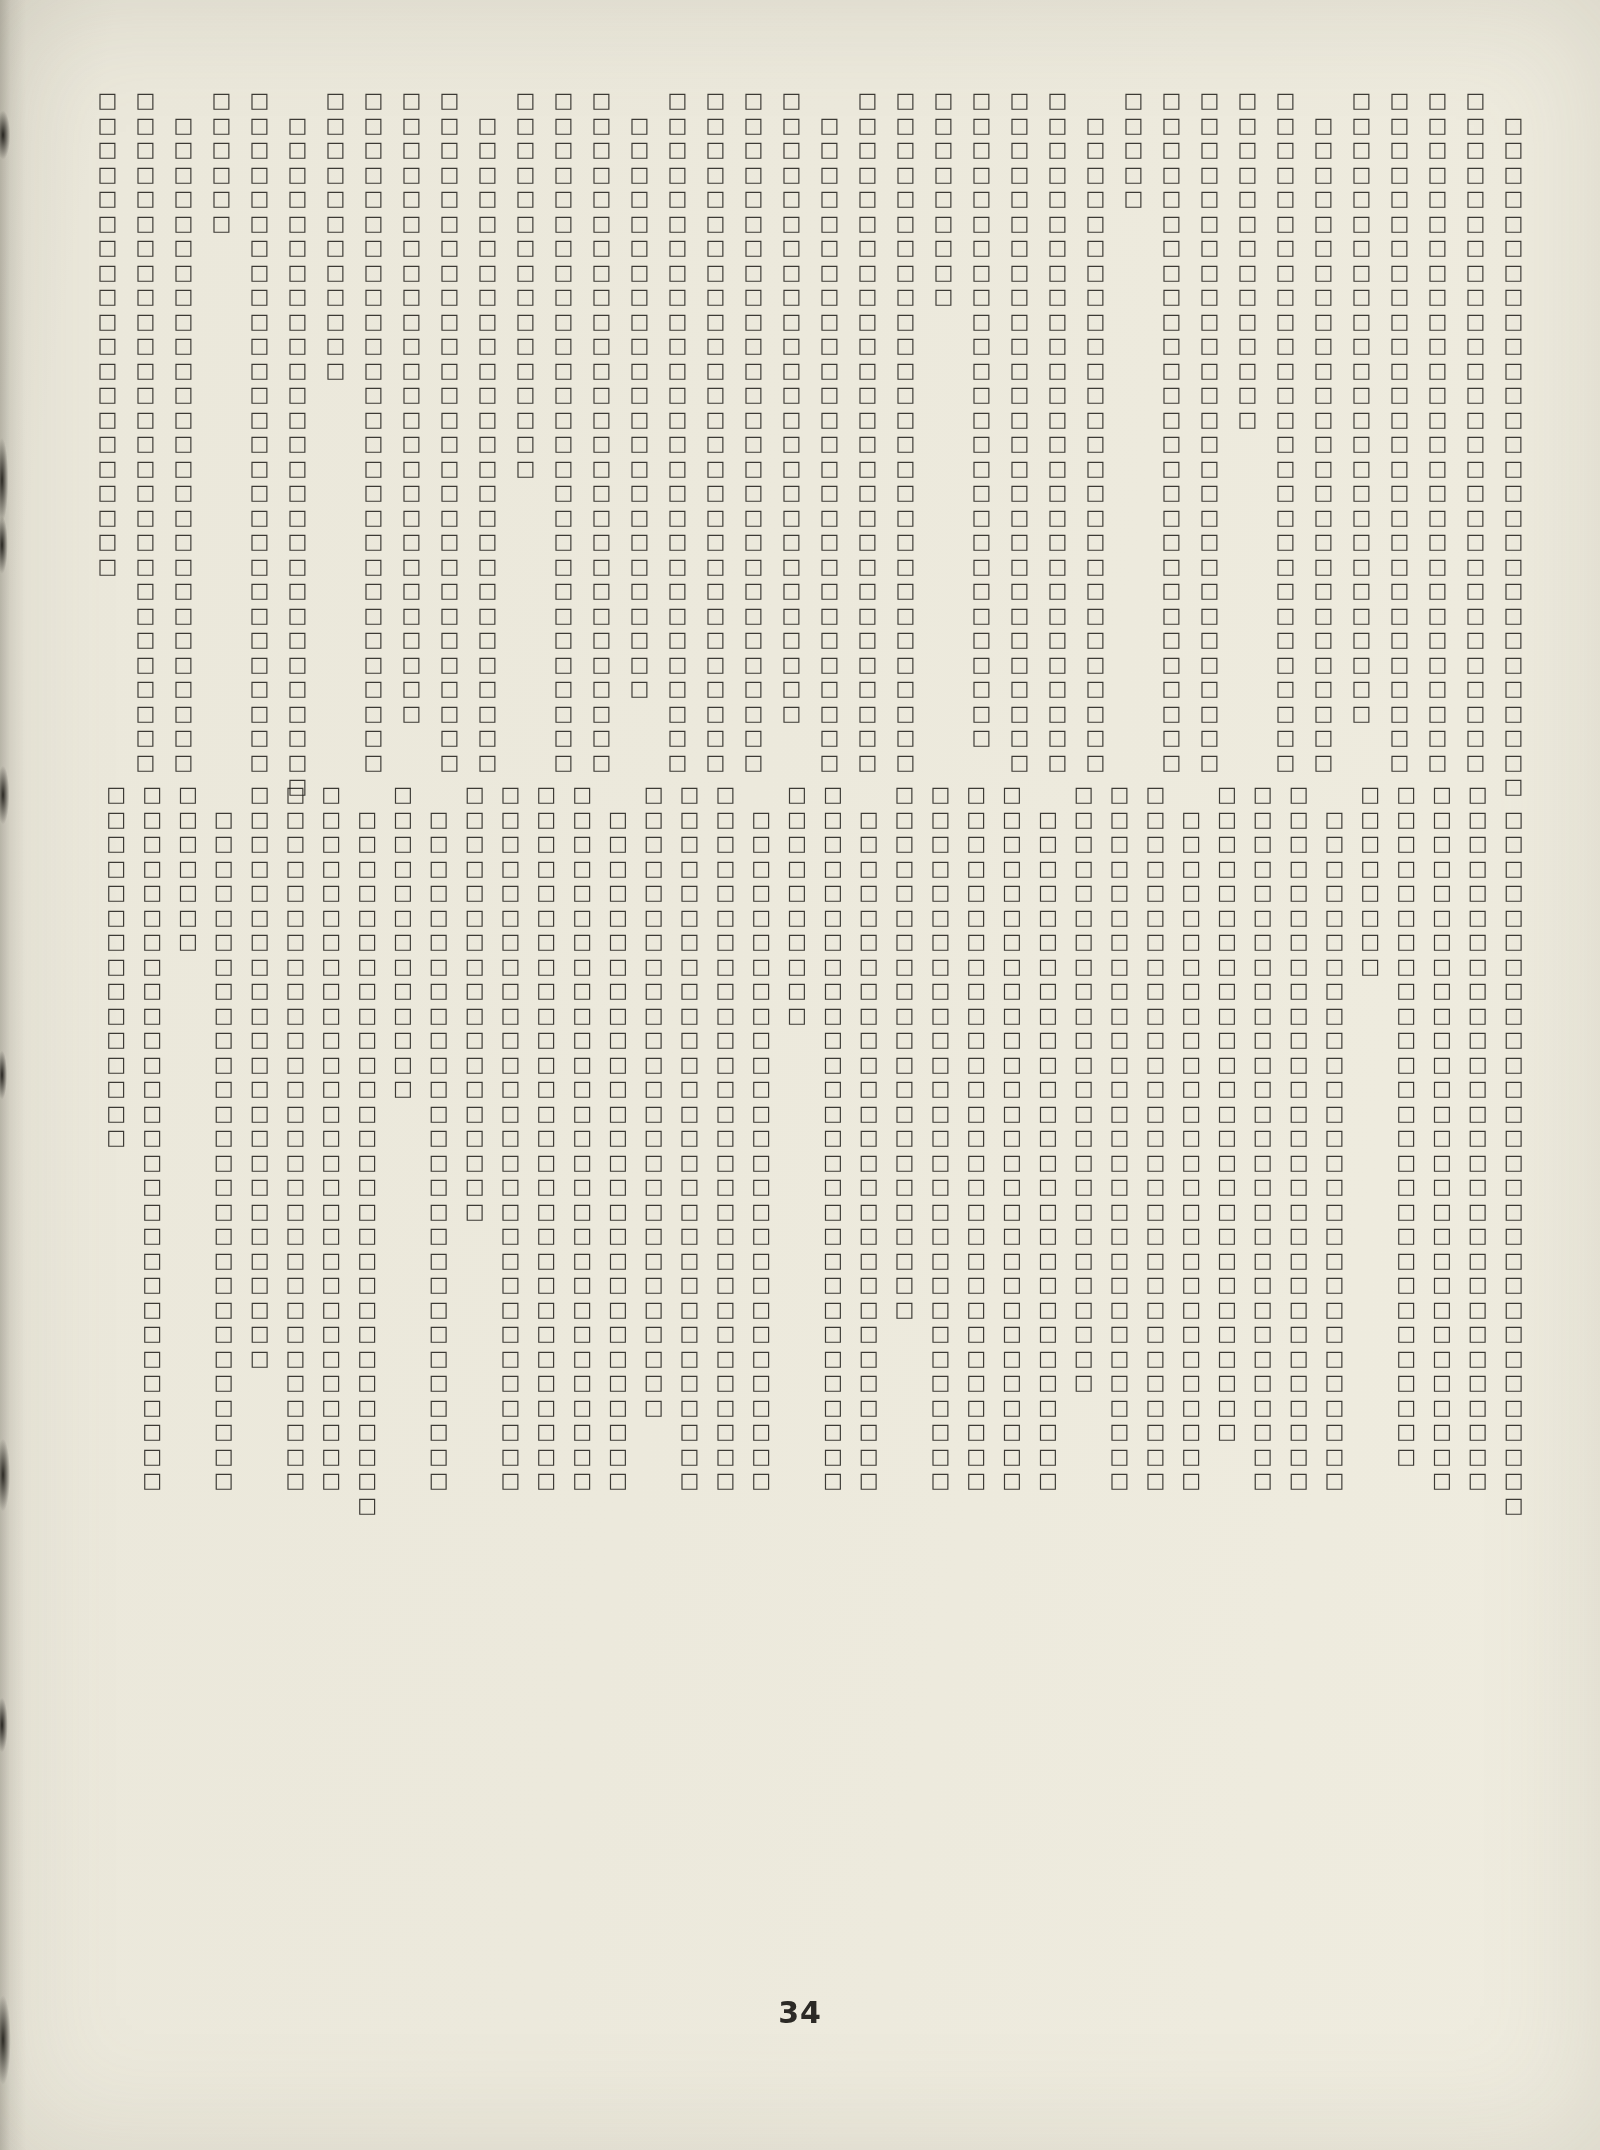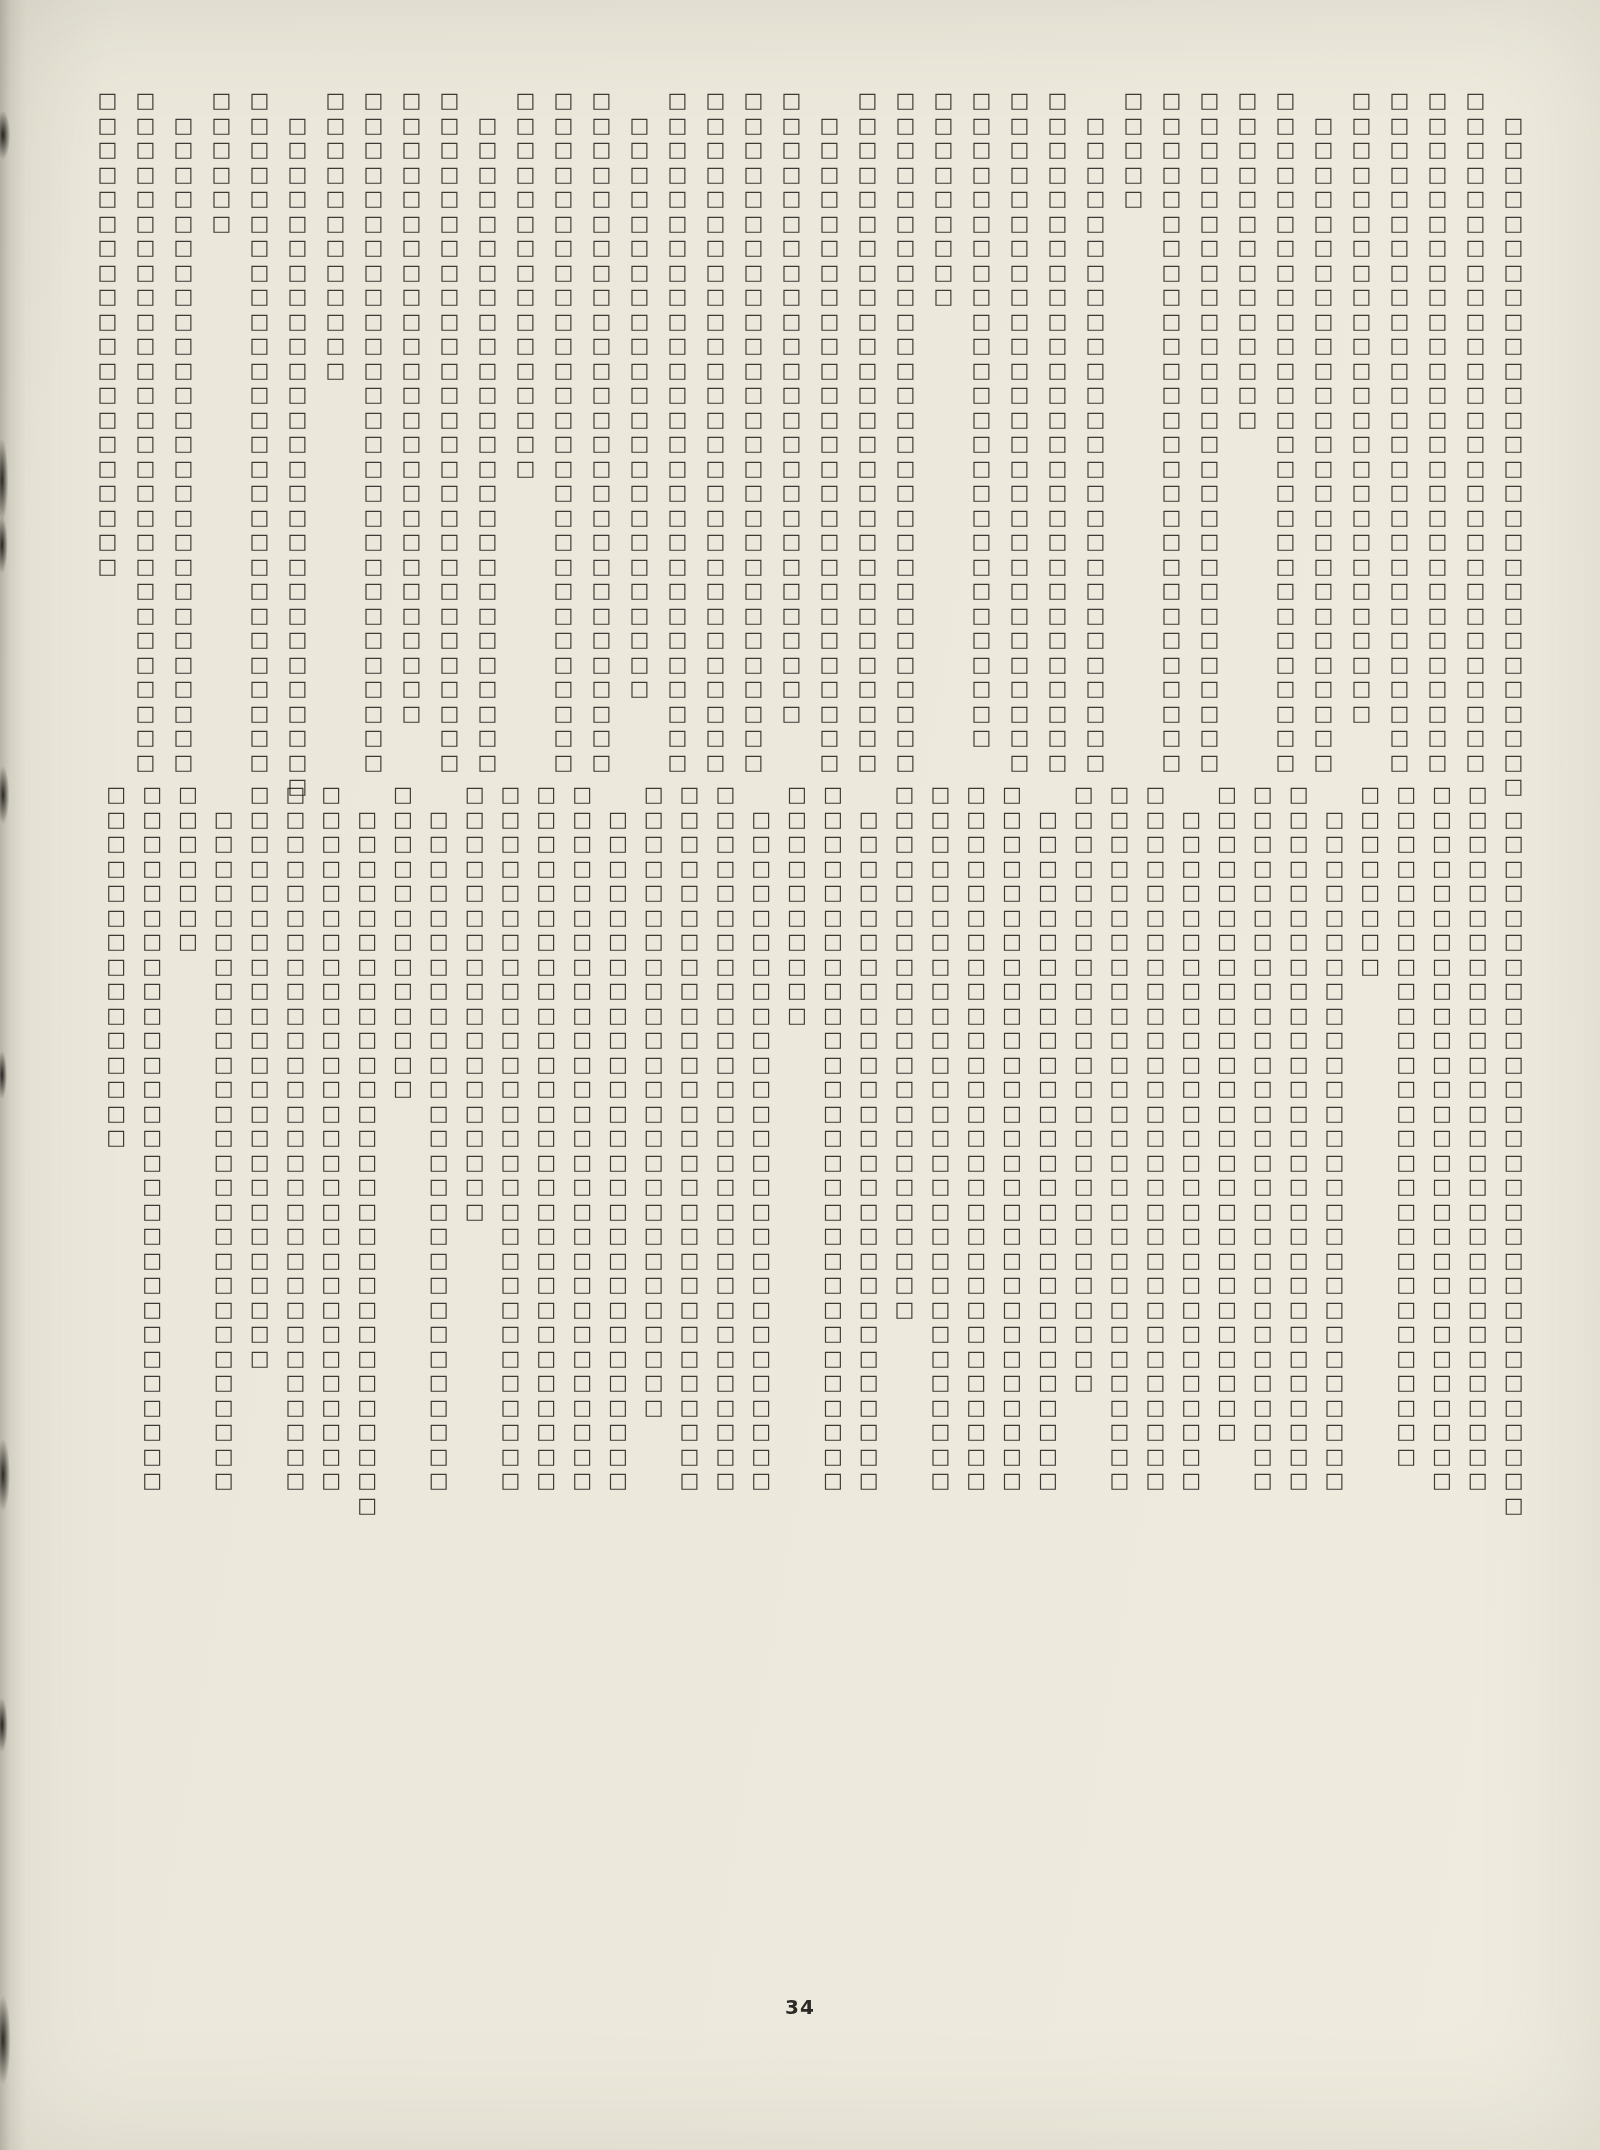--- a/index.html
+++ b/index.html
@@ -54,21 +54,21 @@
     opacity: 0.88;
     word-break: break-all;
     text-align: center;
     user-select: none;
   }
   .page-number {
     position: absolute;
     left: 0; right: 0;
     top: 1995px;
     text-align: center;
-    font-size: 20px;
+    font-size: 30px;
     font-weight: 600;
     letter-spacing: 1px;
     color: #2c2a26;
   }
 </style>
 </head>
 <body>
 
 <div class="page">
   <div class="binding-edge"></div>

